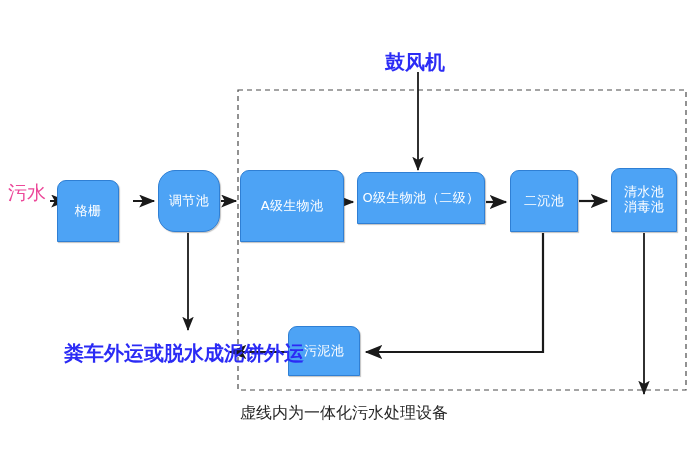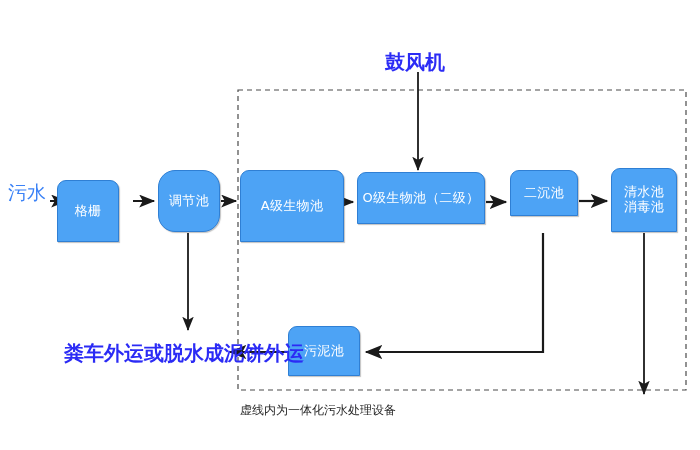--- a/index.html
+++ b/index.html
@@ -47,31 +47,31 @@
     white-space: pre-line;
     padding: 0 2px;
   }
   .free-label {
     position: absolute;
     z-index: 4;
     white-space: nowrap;
     line-height: 1.1;
   }
   .lbl-black {
-    color: #3b82f6;
+    color: #ec4899;
     font-size: 19px;
   }
   .lbl-blue {
     color: #2b2bf5;
     font-size: 20px;
     font-weight: 600;
   }
   .lbl-caption {
     color: #262626;
-    font-size: 12px;
+    font-size: 16px;
   }
 </style>
 </head>
 <body>
 
 <div id="canvas">
 
   <svg id="svg-layer" viewBox="0 0 700 450" xmlns="http://www.w3.org/2000/svg">
     <defs>
       <marker id="ah" markerWidth="9" markerHeight="9" refX="7.4" refY="3.2" orient="auto" markerUnits="strokeWidth">
@@ -113,21 +113,21 @@
   </div>
 
   <div class="node" style="left:240px; top:170px; width:104px; height:72px;">
     <span class="node-label">A级生物池</span>
   </div>
 
   <div class="node" style="left:357px; top:172px; width:128px; height:52px;">
     <span class="node-label">O级生物池（二级）</span>
   </div>
 
-  <div class="node" style="left:510px; top:170px; width:68px; height:46px;">
+  <div class="node" style="left:510px; top:170px; width:68px; height:62px;">
     <span class="node-label">二沉池</span>
   </div>
 
   <div class="node" style="left:611px; top:168px; width:66px; height:64px;">
     <span class="node-label">清水池
 消毒池</span>
   </div>
 
   <div class="node" style="left:288px; top:326px; width:72px; height:50px;align-items:center;">
     <span class="node-label">污泥池</span>

